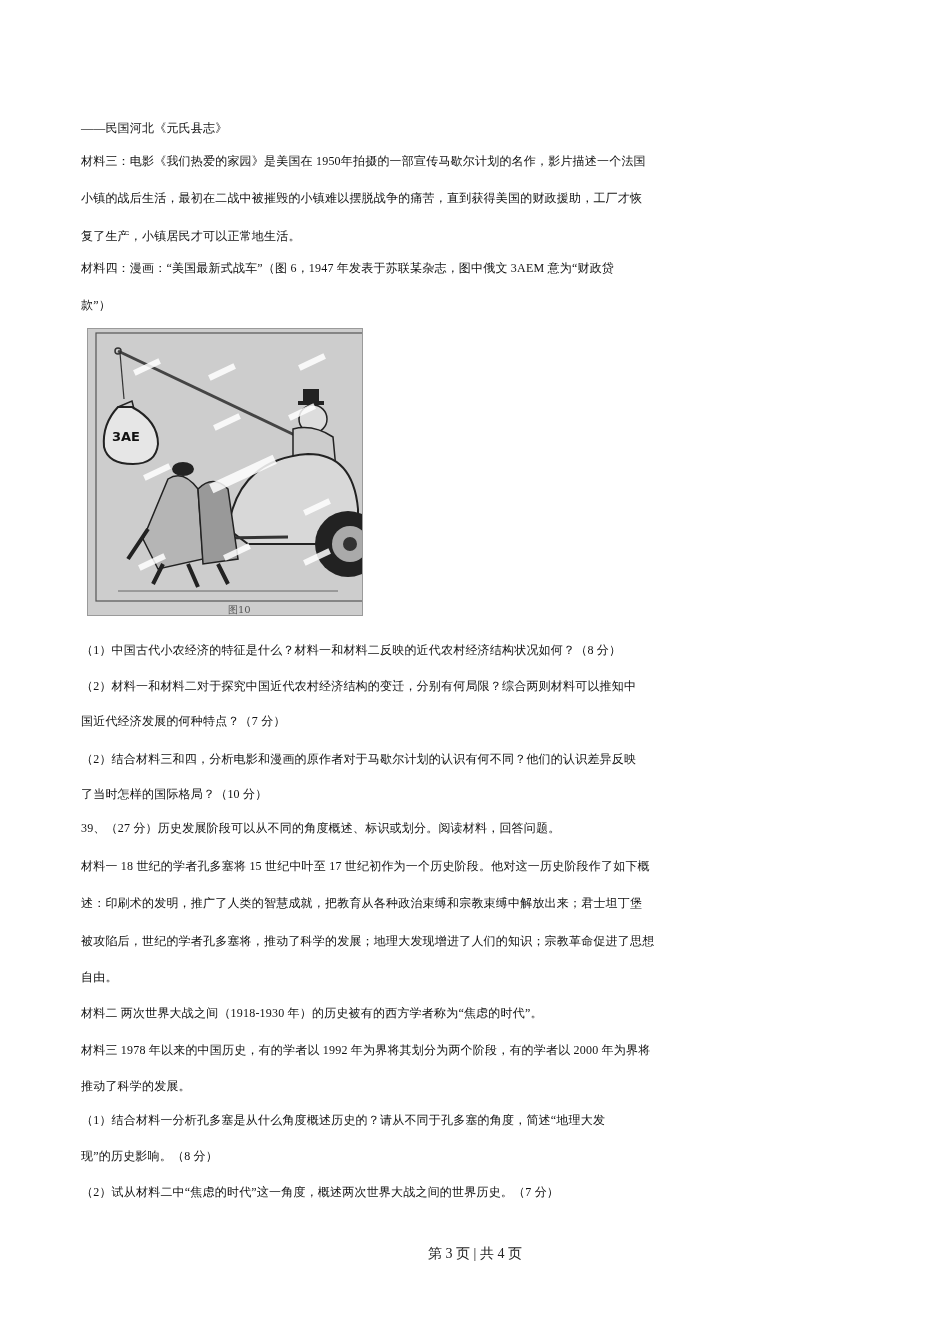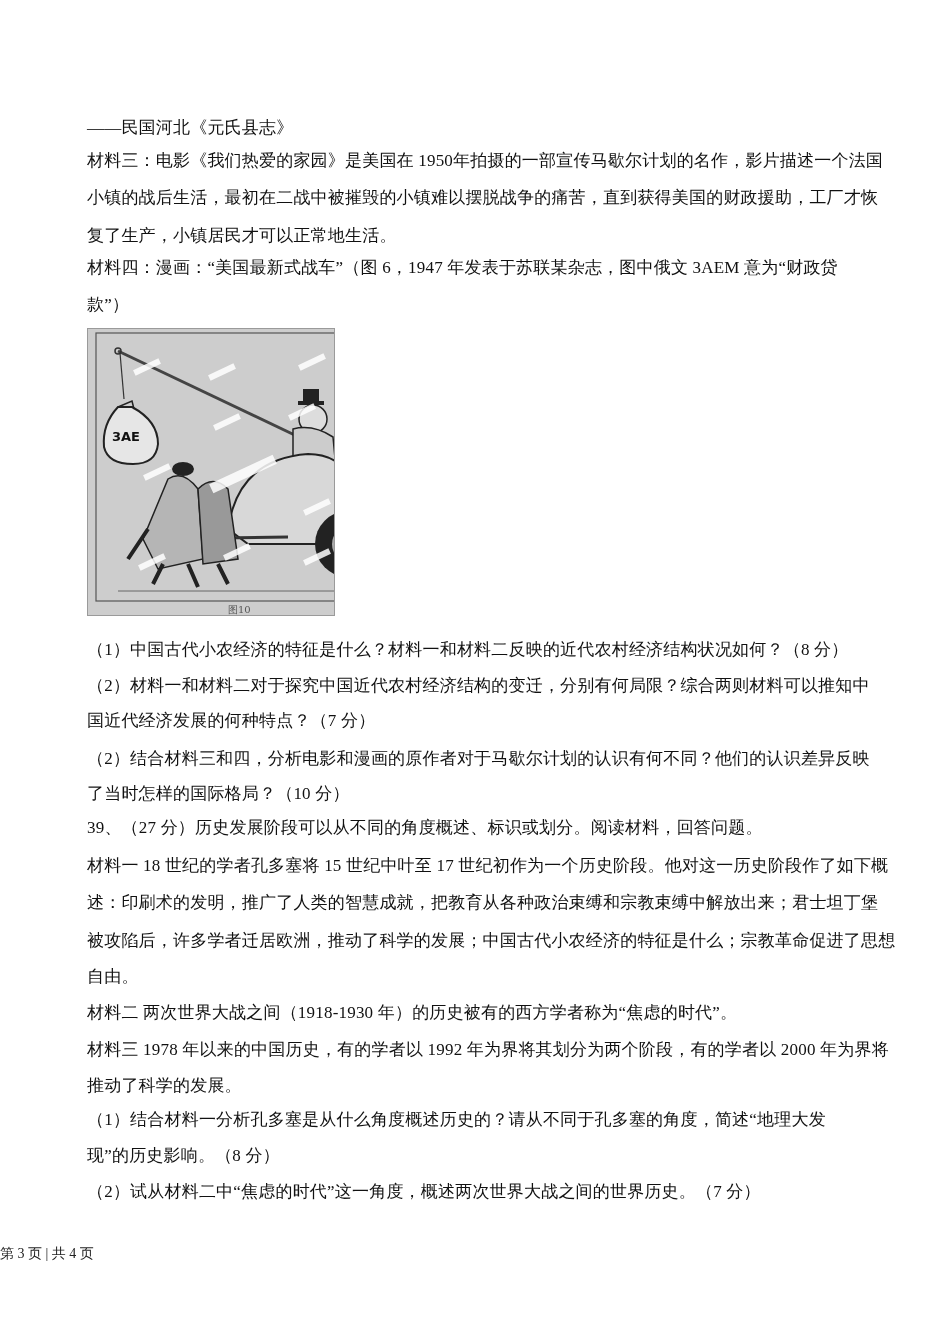--- a/index.html
+++ b/index.html
@@ -1,20 +1,20 @@
 <!DOCTYPE html>
 <html><head>
 <meta charset="utf-8">
 <style>
   html, body { margin: 0; padding: 0; background: #ffffff; }
   body { width: 950px; height: 1344px; position: relative; overflow: hidden;
          font-family: "Liberation Serif", "DejaVu Serif", serif; color: #111; }
-  .line { position: absolute; left: 87px; width: 780px; font-size: 17px; line-height: 20px; white-space: nowrap; letter-spacing: 0.2px; }
-  .figure { position: absolute; left: 87px; top: 328px; width: 248px; height: 288px; background: #cfcfcf; border: 1px solid #9a9a9a; box-sizing: border-box; overflow: hidden; }
-  .footer { position: absolute; top: 1245px; left: 0; width: 950px; font-size: 14px; color: #222; font-family: "Liberation Serif", serif; }
+  .line { position: absolute; left: 81px; width: 780px; font-size: 12px; line-height: 20px; white-space: nowrap; letter-spacing: 0.2px; }
+  .figure { position: absolute; left: 87px; top: 328px; width: 276px; height: 288px; background: #cfcfcf; border: 1px solid #9a9a9a; box-sizing: border-box; overflow: hidden; }
+  .footer { position: absolute; top: 1245px; left: 0; width: 950px; text-align: center; font-size: 14px; color: #222; font-family: "Liberation Serif", serif; }
 </style>
 </head>
 <body>
 
 <div>
   <div class="line" style="top:118px">——民国河北《元氏县志》</div>
   <div class="line" style="top:151px">材料三：电影《我们热爱的家园》是美国在 1950年拍摄的一部宣传马歇尔计划的名作，影片描述一个法国</div>
   <div class="line" style="top:188px">小镇的战后生活，最初在二战中被摧毁的小镇难以摆脱战争的痛苦，直到获得美国的财政援助，工厂才恢</div>
   <div class="line" style="top:226px">复了生产，小镇居民才可以正常地生活。</div>
   <div class="line" style="top:258px">材料四：漫画：“美国最新式战车”（图 6，1947 年发表于苏联某杂志，图中俄文 3AEM 意为“财政贷</div>
@@ -72,21 +72,21 @@
 
   <div class="line" style="top:640px">（1）中国古代小农经济的特征是什么？材料一和材料二反映的近代农村经济结构状况如何？（8 分）</div>
   <div class="line" style="top:676px">（2）材料一和材料二对于探究中国近代农村经济结构的变迁，分别有何局限？综合两则材料可以推知中</div>
   <div class="line" style="top:711px">国近代经济发展的何种特点？（7 分）</div>
   <div class="line" style="top:749px">（2）结合材料三和四，分析电影和漫画的原作者对于马歇尔计划的认识有何不同？他们的认识差异反映</div>
   <div class="line" style="top:784px">了当时怎样的国际格局？（10 分）</div>
 
   <div class="line" style="top:818px">39、（27 分）历史发展阶段可以从不同的角度概述、标识或划分。阅读材料，回答问题。</div>
   <div class="line" style="top:856px">材料一 18 世纪的学者孔多塞将 15 世纪中叶至 17 世纪初作为一个历史阶段。他对这一历史阶段作了如下概</div>
   <div class="line" style="top:893px">述：印刷术的发明，推广了人类的智慧成就，把教育从各种政治束缚和宗教束缚中解放出来；君士坦丁堡</div>
-  <div class="line" style="top:931px">被攻陷后，许多学者迁居欧洲，推动了科学的发展；中国古代小农经济的特征是什么；宗教革命促进了思想</div>
+  <div class="line" style="top:931px">被攻陷后，世纪的学者孔多塞将，推动了科学的发展；地理大发现增进了人们的知识；宗教革命促进了思想</div>
   <div class="line" style="top:967px">自由。</div>
   <div class="line" style="top:1003px">材料二 两次世界大战之间（1918-1930 年）的历史被有的西方学者称为“焦虑的时代”。</div>
   <div class="line" style="top:1040px">材料三 1978 年以来的中国历史，有的学者以 1992 年为界将其划分为两个阶段，有的学者以 2000 年为界将</div>
   <div class="line" style="top:1076px">推动了科学的发展。</div>
   <div class="line" style="top:1110px">（1）结合材料一分析孔多塞是从什么角度概述历史的？请从不同于孔多塞的角度，简述“地理大发</div>
   <div class="line" style="top:1146px">现”的历史影响。（8 分）</div>
   <div class="line" style="top:1182px">（2）试从材料二中“焦虑的时代”这一角度，概述两次世界大战之间的世界历史。（7 分）</div>
 
   <div class="footer">第 3 页 | 共 4 页</div>
 </div>

